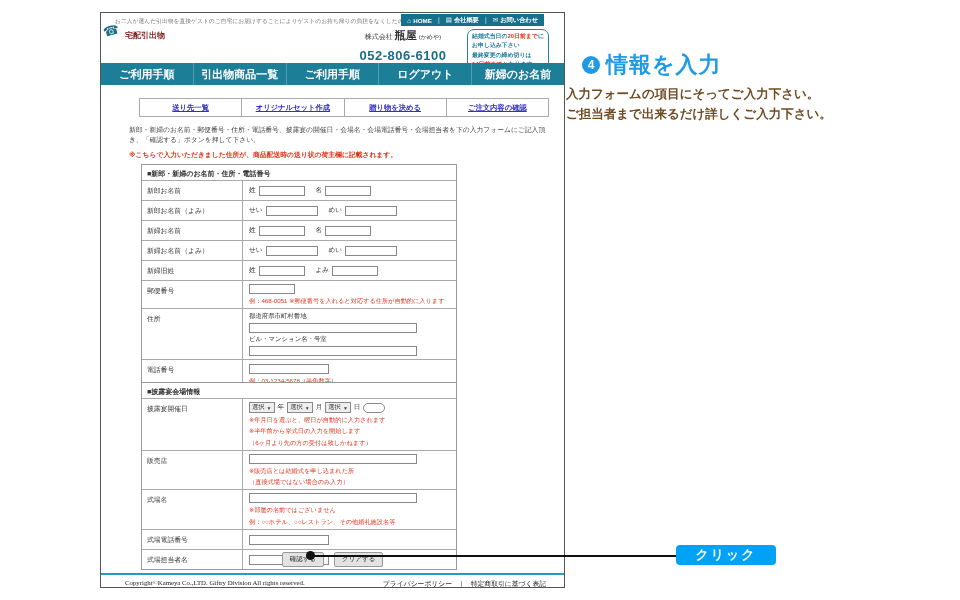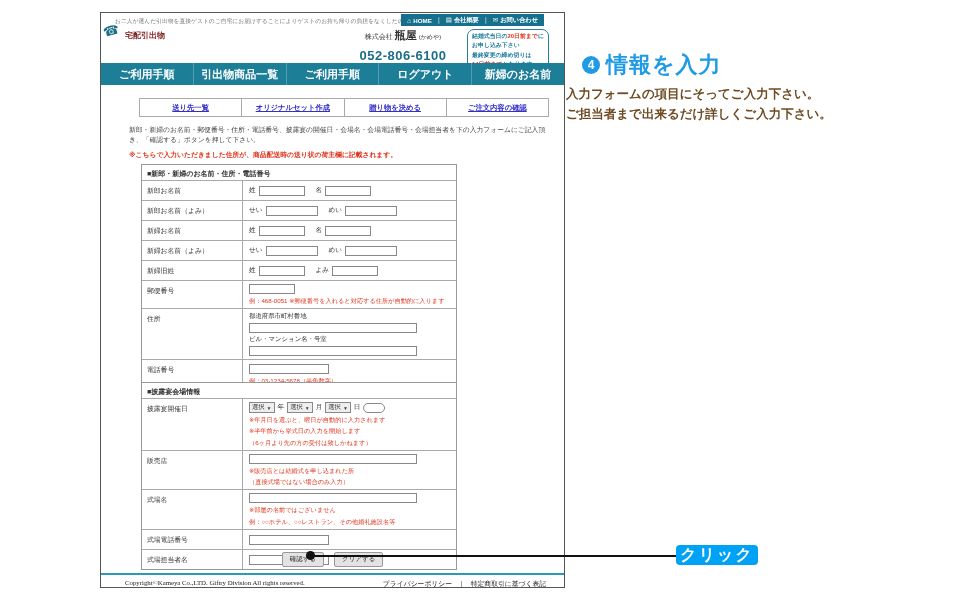--- a/index.html
+++ b/index.html
@@ -73,21 +73,21 @@
   .flink { cursor:pointer; }
 
   
   .ann-title-row { position:absolute; left:582px; top:50px; display:flex; align-items:center; gap:6px; }
   .step-badge { width:18px; height:18px; border-radius:50%; background:#1e9be4; color:#fff; font-size:12px; font-weight:bold; display:flex; align-items:center; justify-content:center; }
   .ann-title { font-size:22px; font-weight:bold; color:#1e9be4; letter-spacing:1px; }
   .ann-lines { position:absolute; left:566px; top:84px; font-size:12.5px; font-weight:bold; color:#6e4b23; line-height:1.6; }
 
   .connector-line { position:absolute; left:312px; top:555px; width:364px; height:2px; background:#111; }
   .connector-dot { position:absolute; left:306px; top:551px; width:9px; height:9px; border-radius:50%; background:#111; }
-  .click-badge { position:absolute; left:676px; top:545px; width:82px; height:20px; background:#00a2f5; border-radius:4px; color:#fff; font-size:16px; font-weight:bold; display:flex; align-items:center; justify-content:center; letter-spacing:2px; cursor:pointer; }
+  .click-badge { position:absolute; left:676px; top:545px; width:100px; height:20px; background:#00a2f5; border-radius:4px; color:#fff; font-size:13px; font-weight:bold; display:flex; align-items:center; justify-content:center; letter-spacing:2px; cursor:pointer; }
 </style>
 </head>
 <body>
 
 <div class="browser-window">
 
   <div class="utility">
     <span class="tagline">お二人が選んだ引出物を直接ゲストのご自宅にお届けすることによりゲストのお持ち帰りの負担をなくしたのが、「ギフトのソムリエ」です。</span>
     <div class="util-links">
       <span class="ulink">

